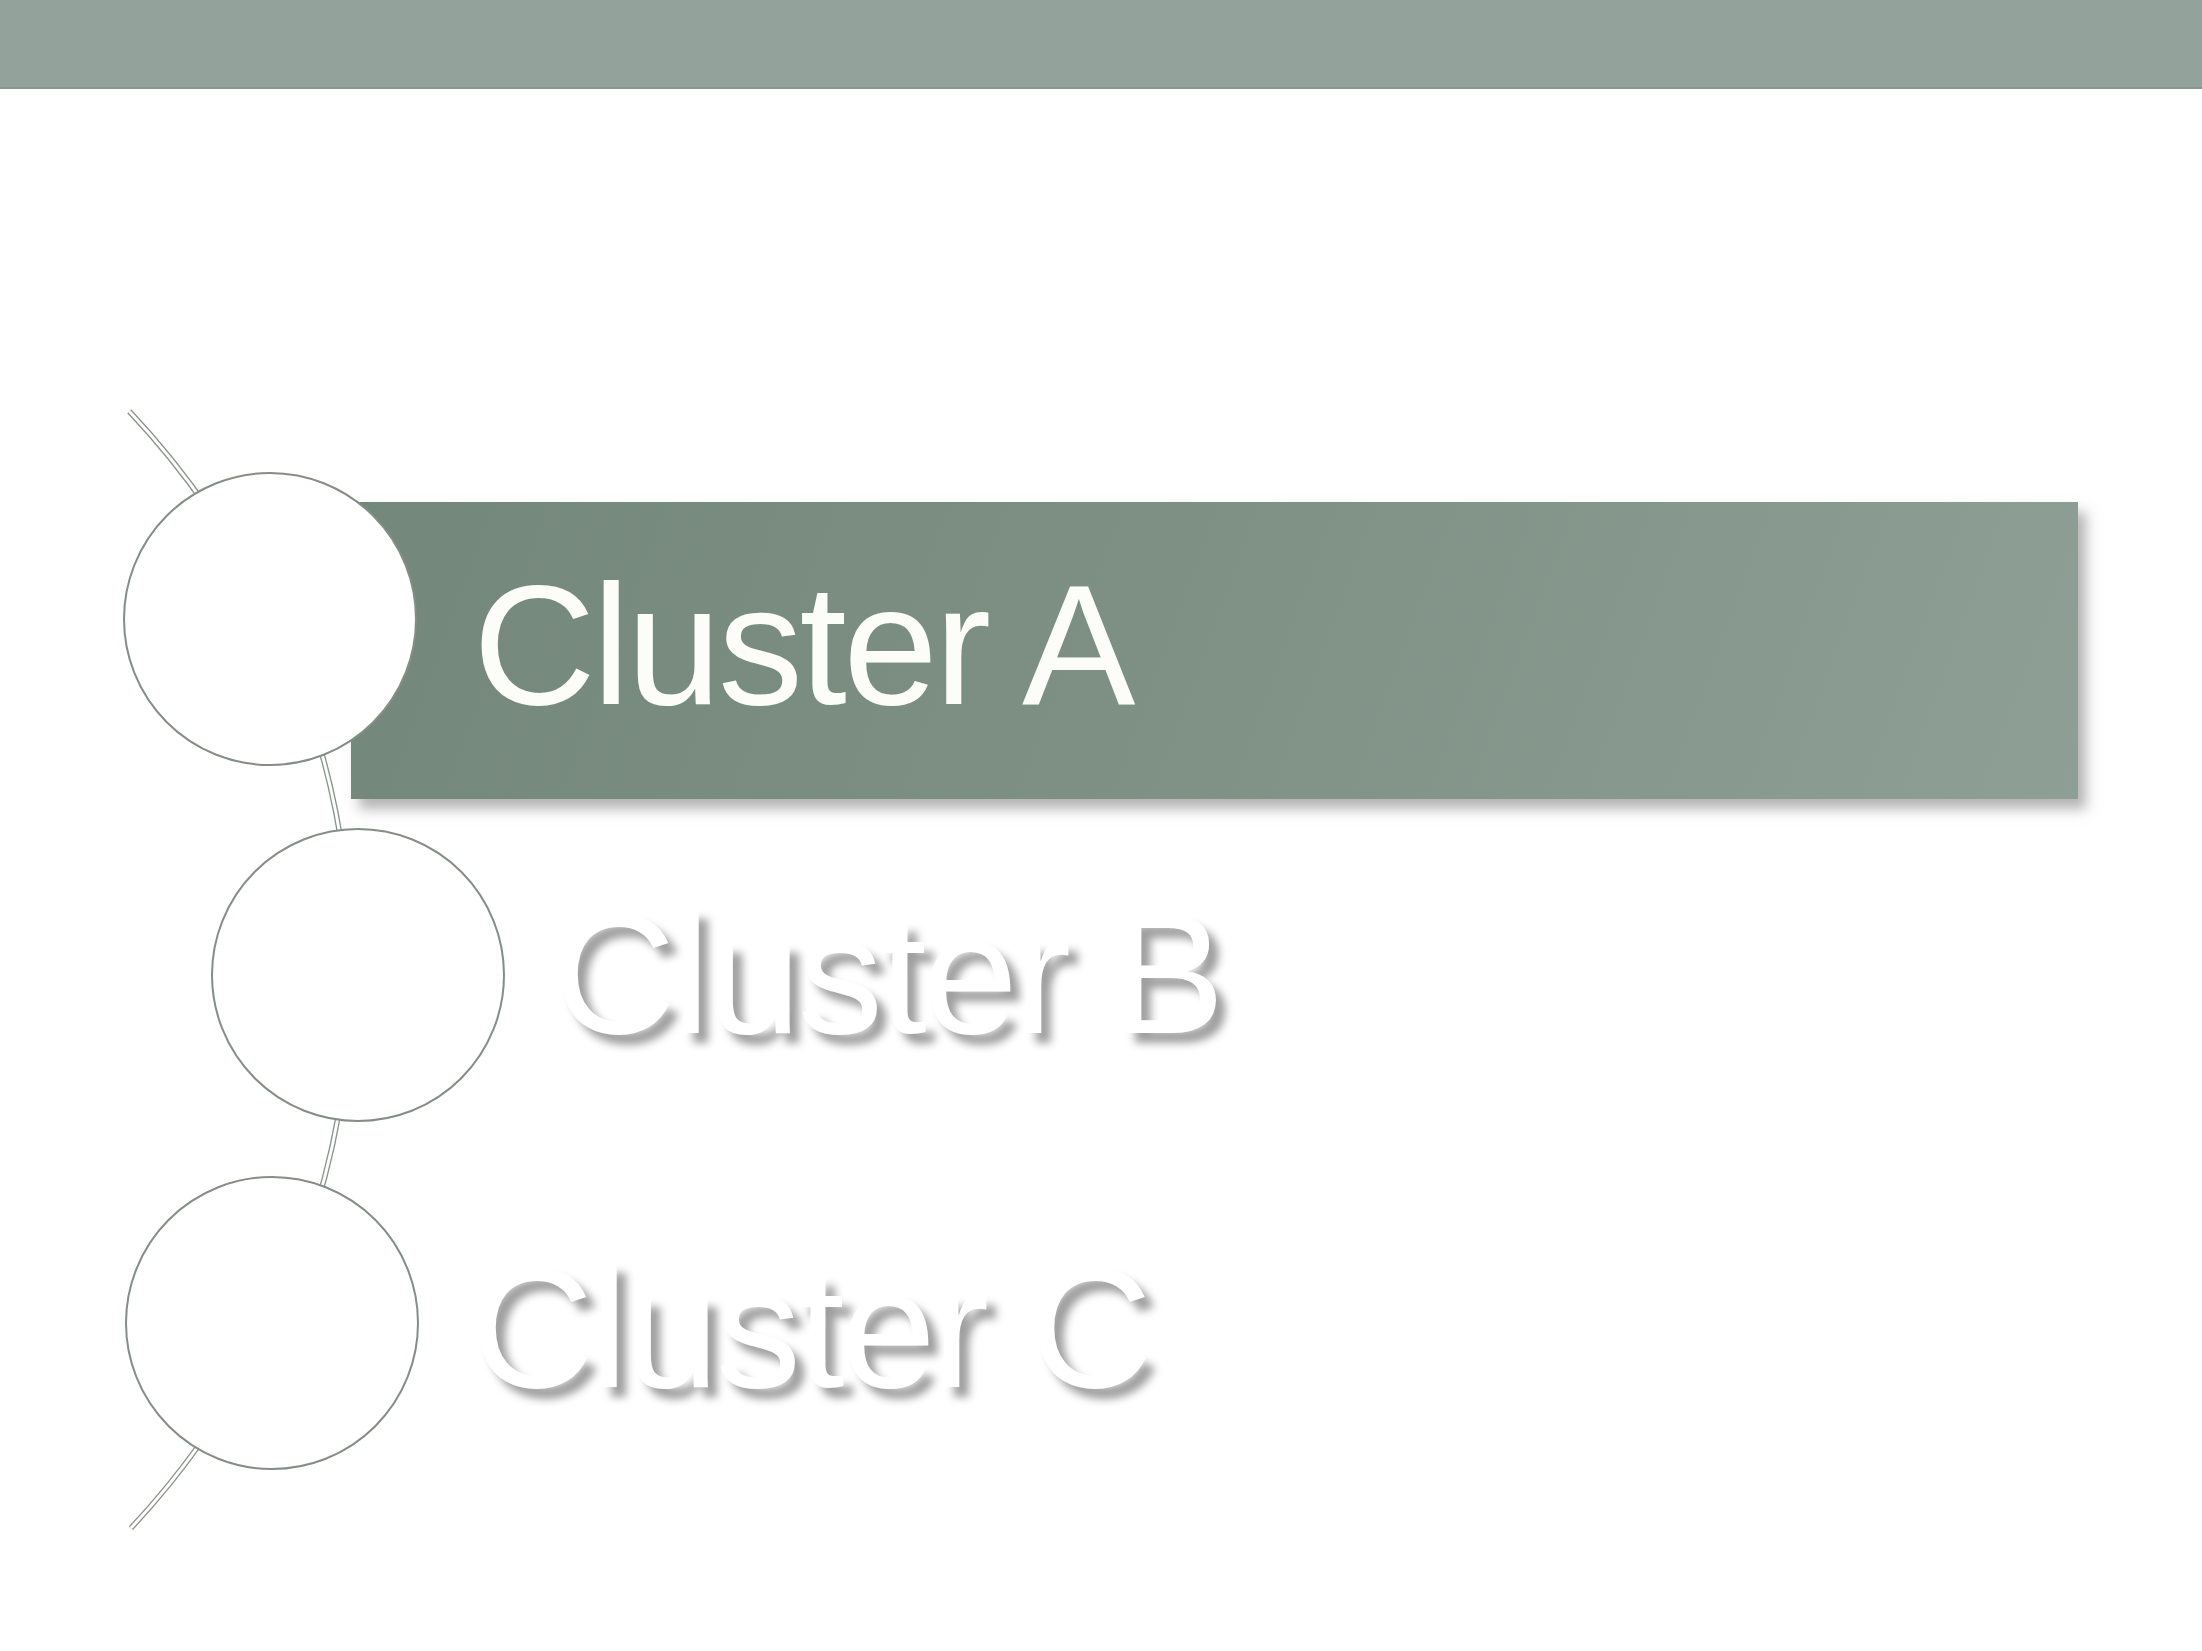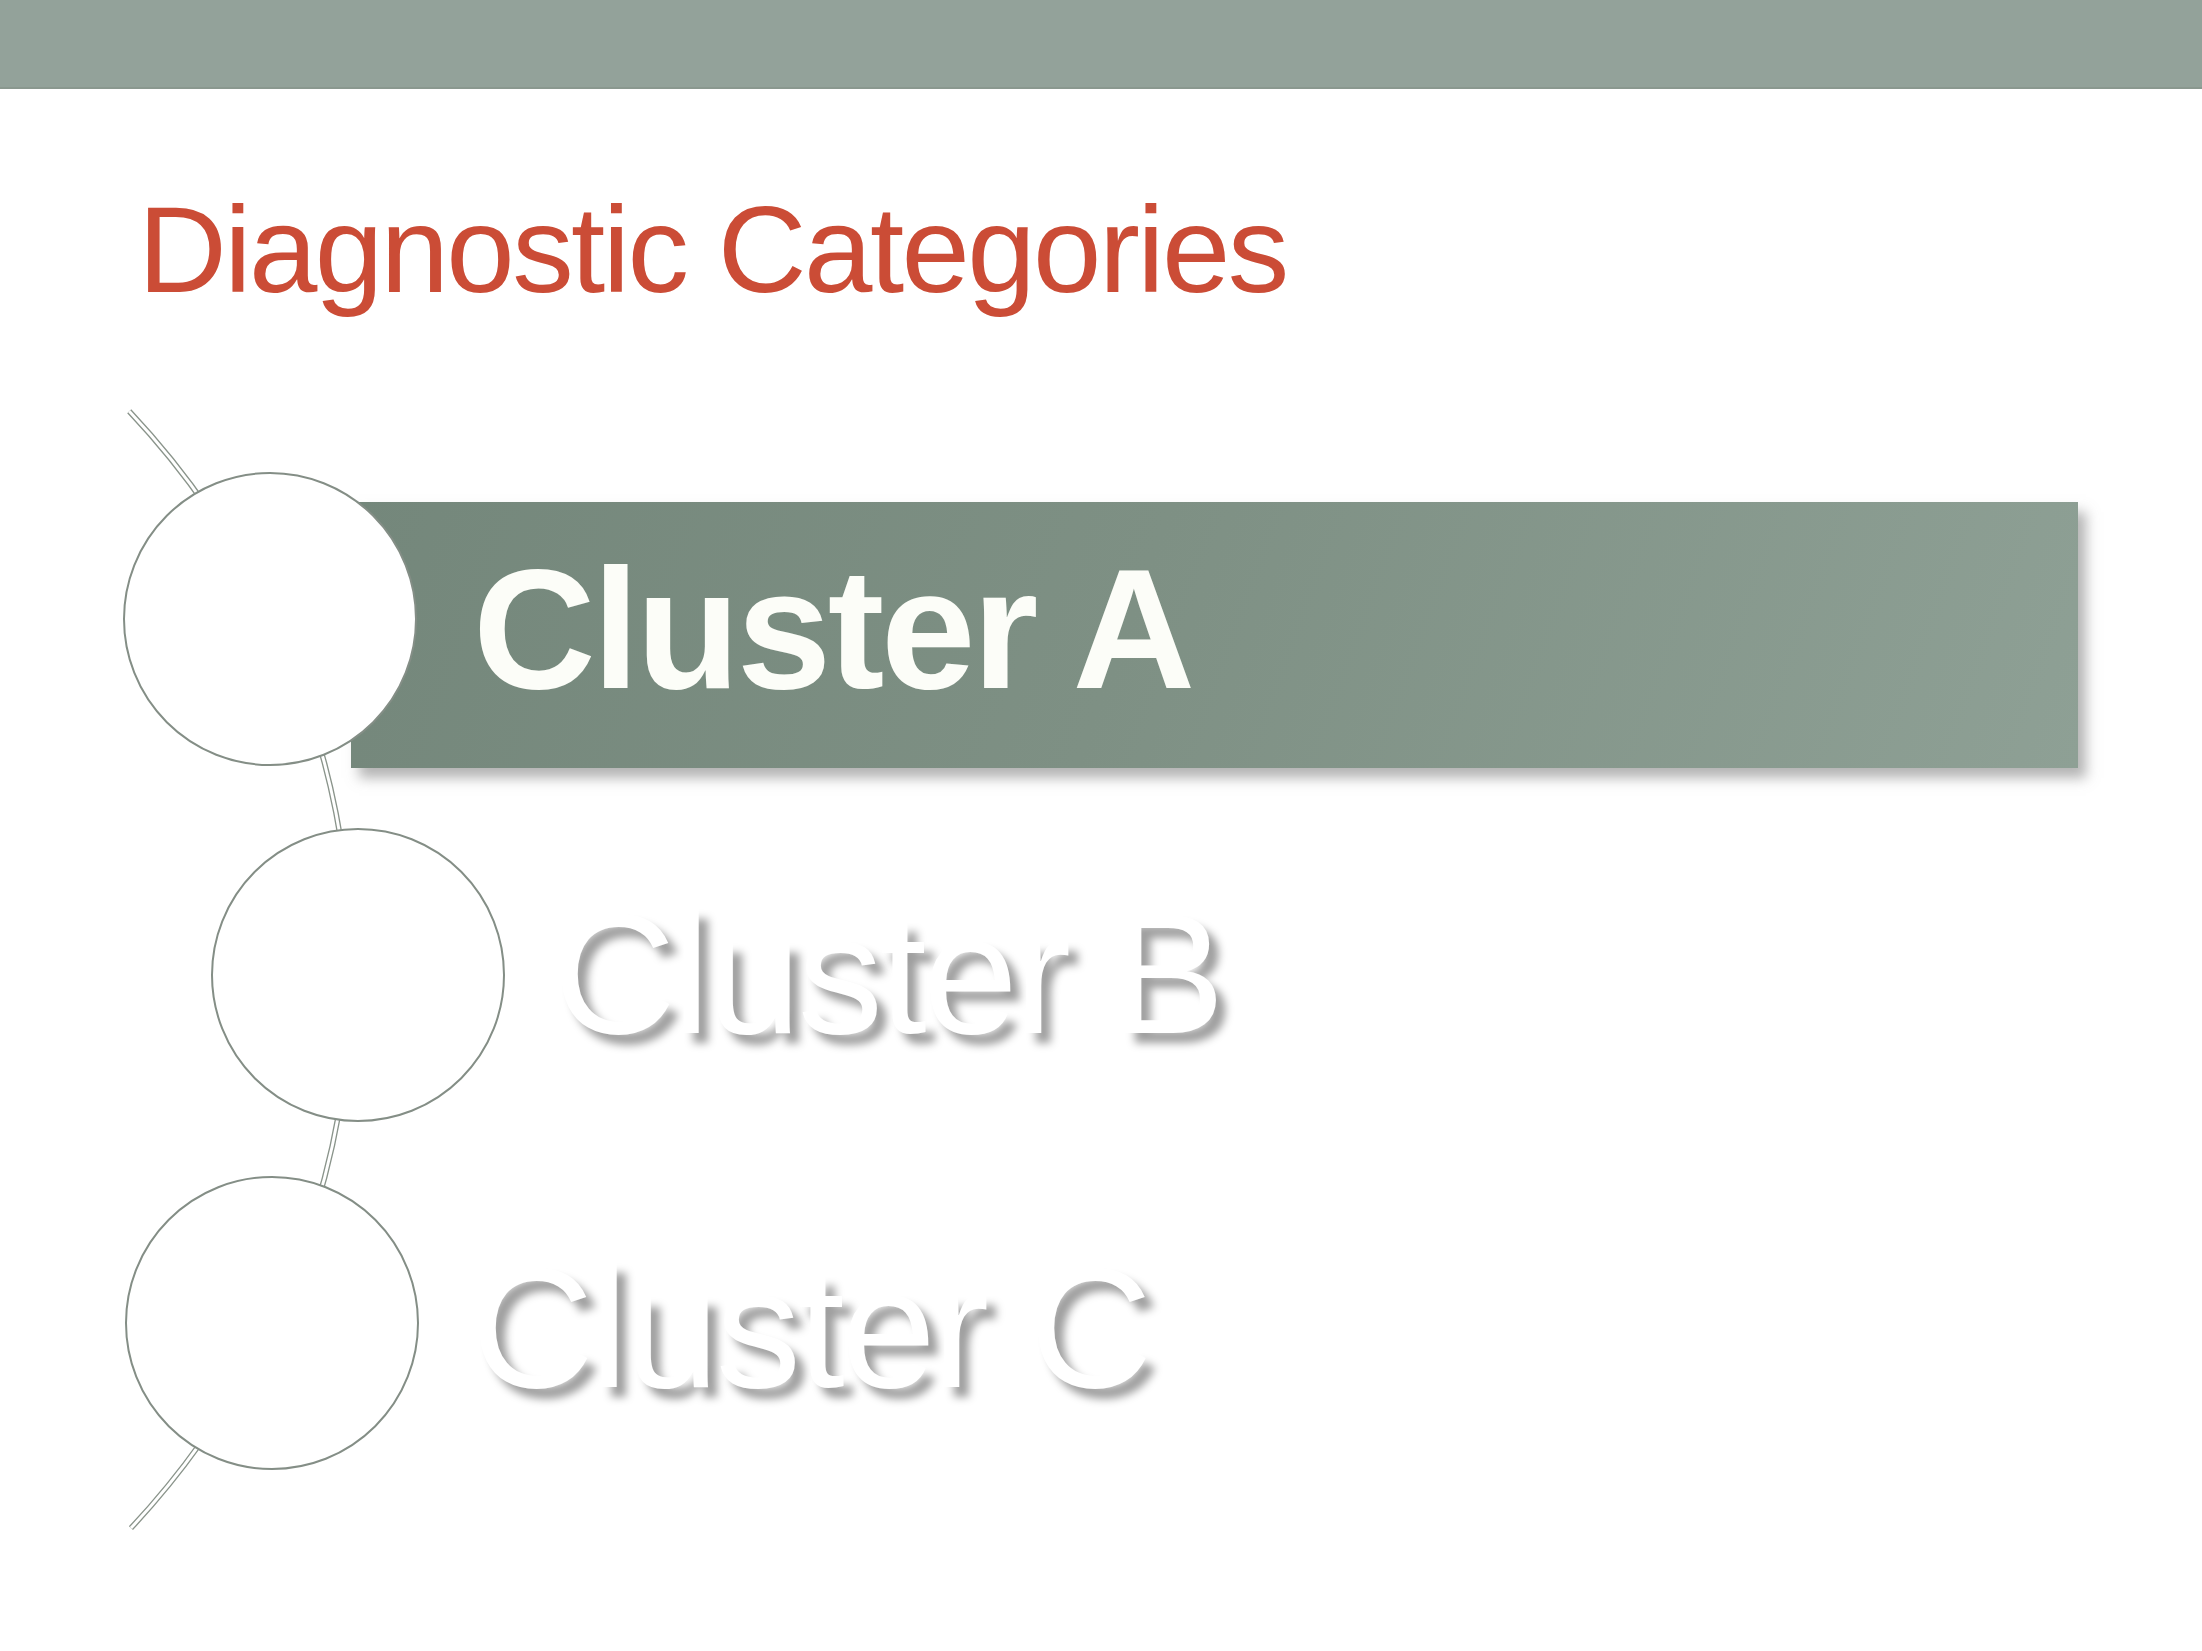--- a/index.html
+++ b/index.html
@@ -50,27 +50,26 @@
   .arc-inner {
     fill: none;
     stroke: #ffffff;
     stroke-width: 3.4;
   }
   .banner {
     position: absolute;
     left: 351px;
     top: 502px;
     width: 1727px;
-    height: 266px;
+    height: 297px;
     background: linear-gradient(110deg, #74877b 0%, #7e9084 45%, #8ea095 100%);
     box-shadow: 7.7px 9.5px 12px rgba(105,105,105,0.5);
     display: flex;
     align-items: center;
     z-index: 3;
-    font-weight: bold;
   }
   .cluster-a-label {
     margin-left: 122px;
     margin-top: -12px;
     font-size: 170px;
     line-height: 1;
     letter-spacing: -0.02em;
     color: #fcfdf8;
     white-space: nowrap;
   }
@@ -110,21 +109,20 @@
   .ghost.gb { left: 553px; top: 889px; }
   .ghost.gc { left: 471px; top: 1243px; }
 </style>
 </head>
 <body>
 
 <div class="slide">
 
   <div class="topbar"></div>
 
-  <h1 class="title">Diagnostic Categories</h1>
 
   <svg class="arc-svg" width="2203" height="1652" viewBox="0 0 2560 1920">
     <path class="arc-outer" d="M 150 478 A 948 948 0 0 1 152 1776"></path>
     <path class="arc-inner" d="M 150 478 A 948 948 0 0 1 152 1776"></path>
   </svg>
 
   <div class="banner">
     <span class="cluster-a-label">Cluster A</span>
   </div>
 

